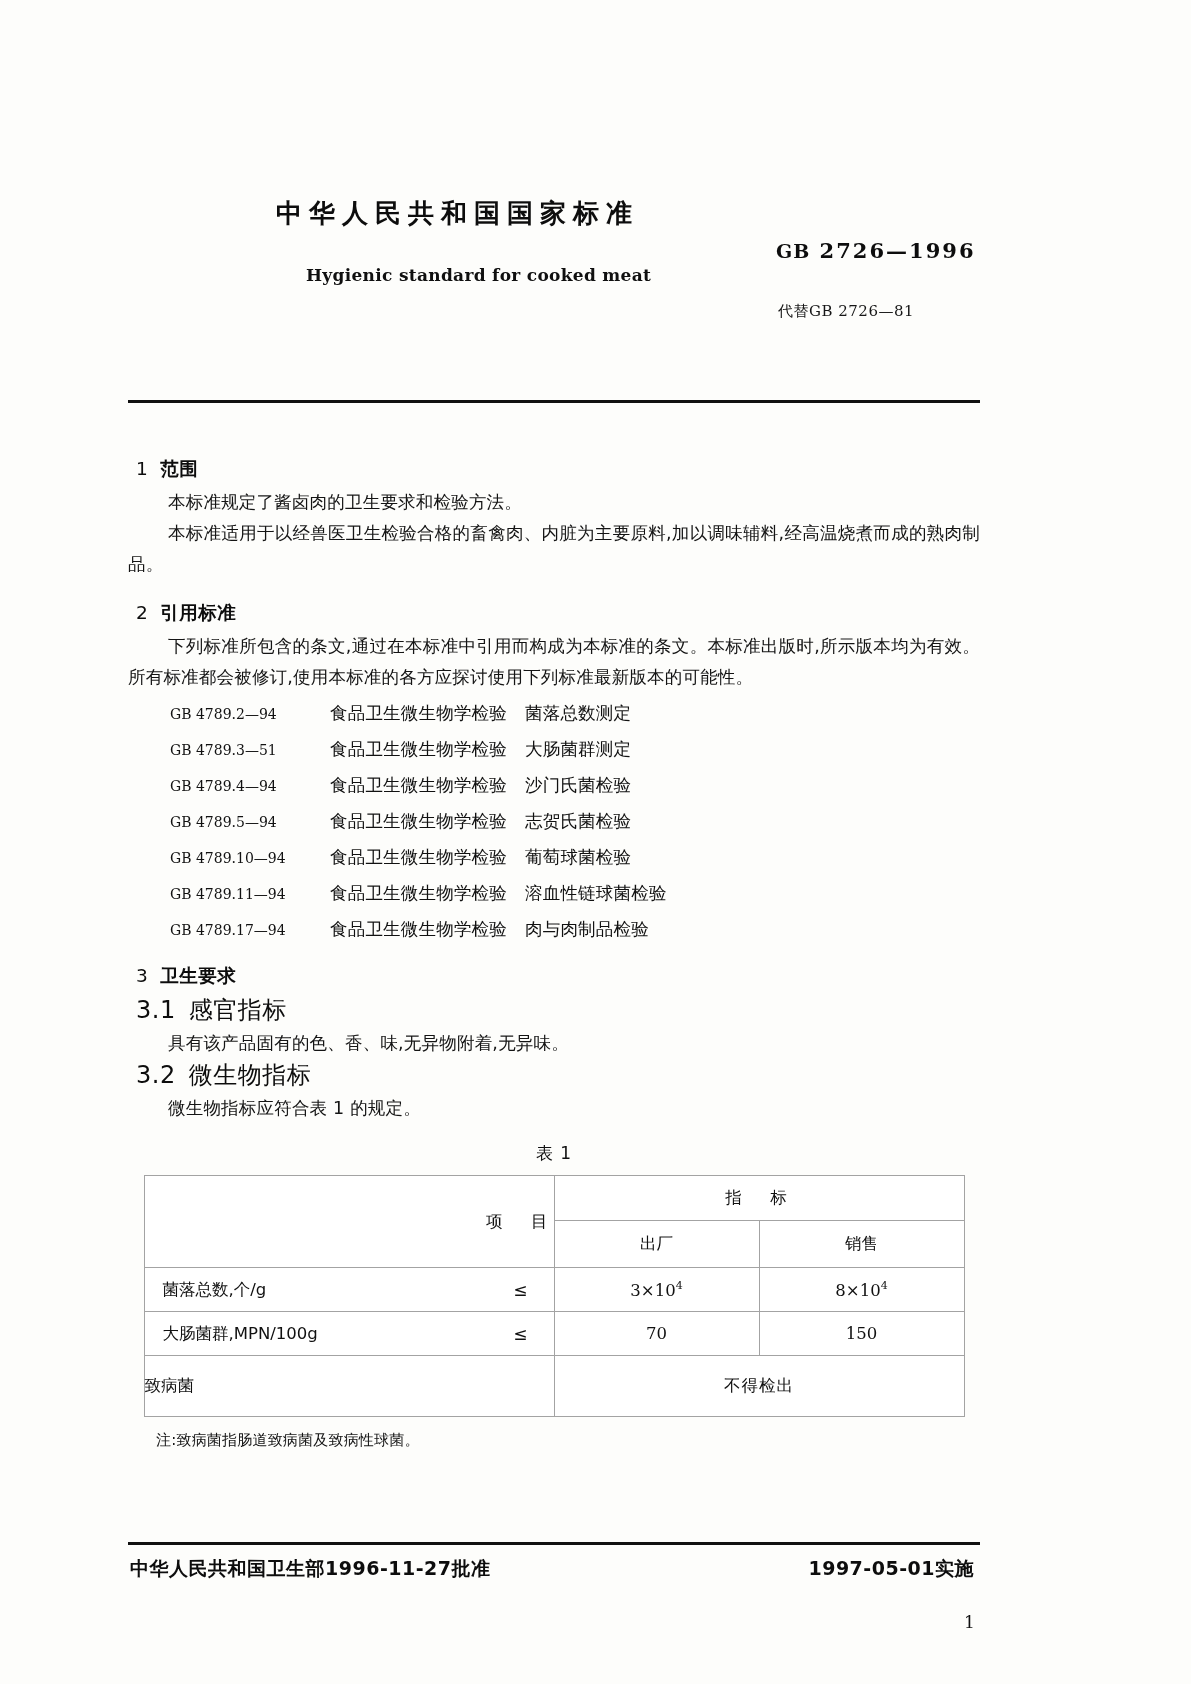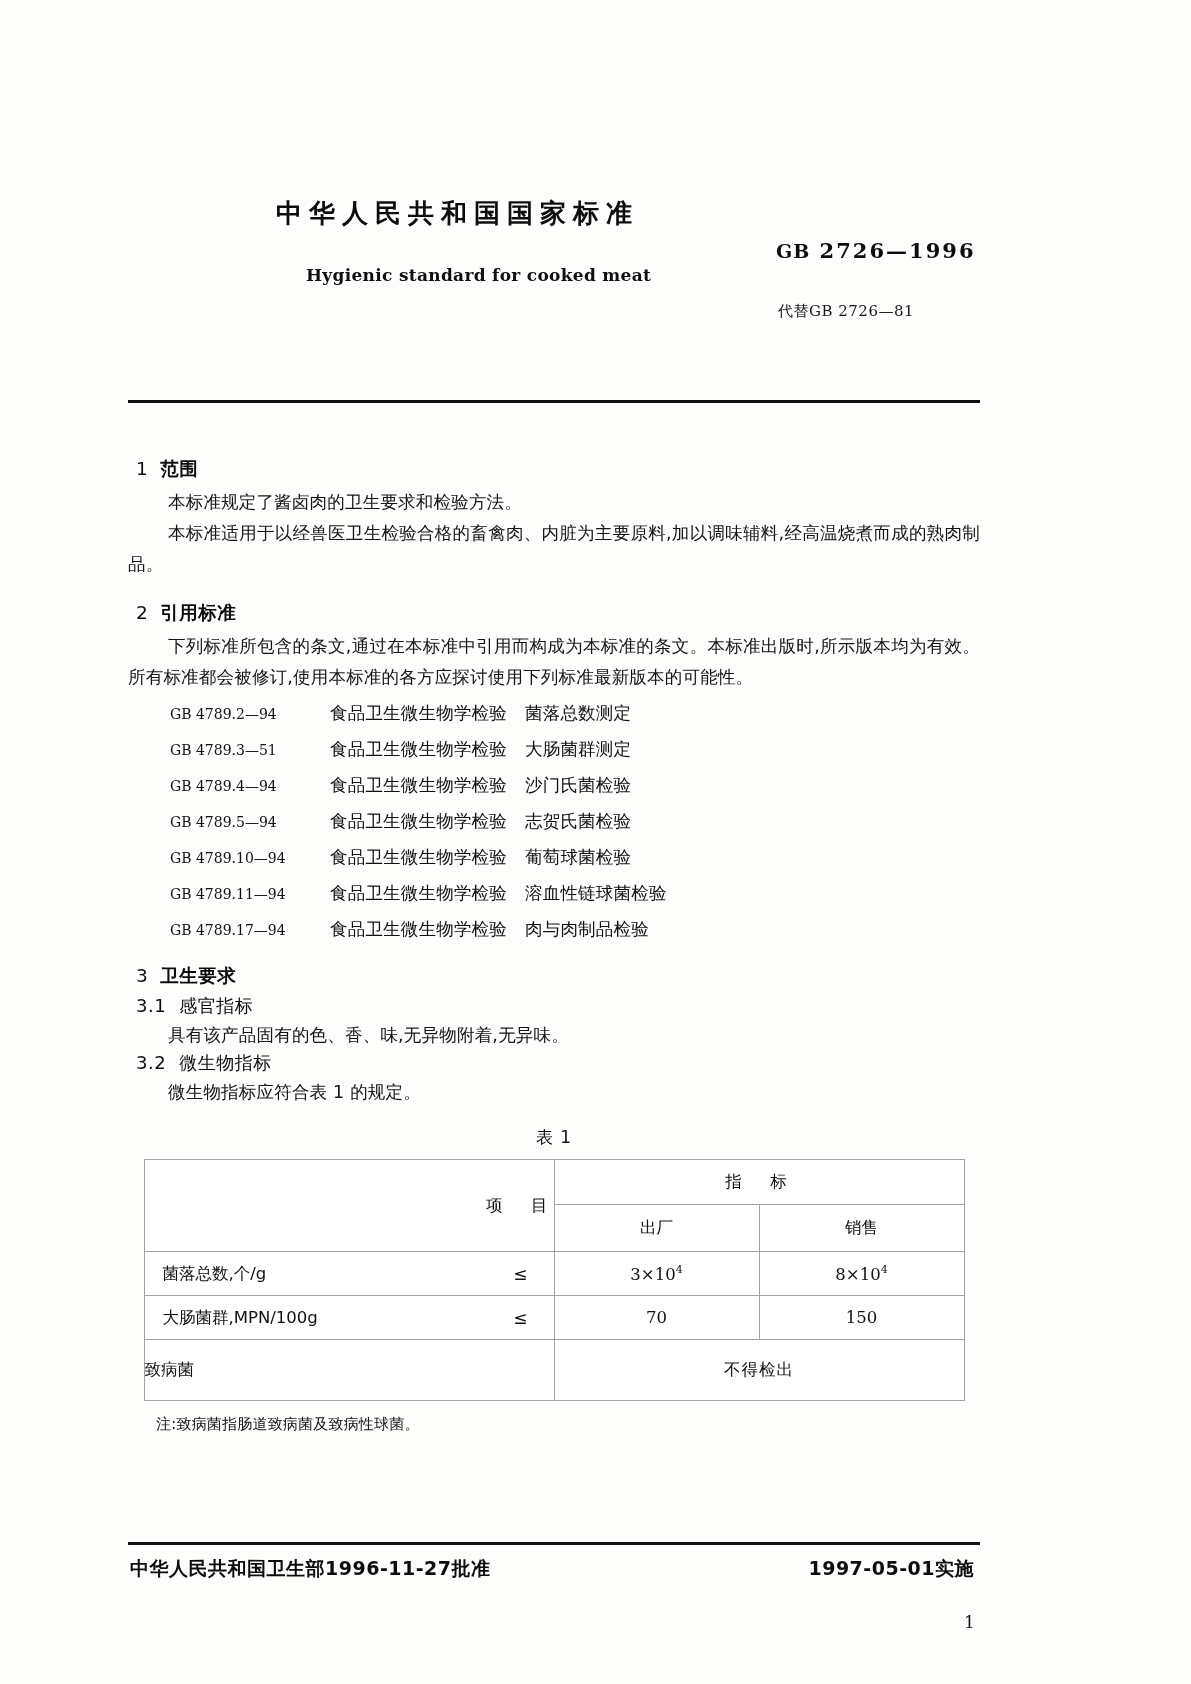--- a/index.html
+++ b/index.html
@@ -107,21 +107,21 @@
     color: #0d0d0d;
     margin: 0 0 6px 8px;
     letter-spacing: 0.5px;
   }
   .h1 .num {
     font-family: "DejaVu Sans", "Liberation Sans", sans-serif;
     font-weight: normal;
     margin-right: 12px;
   }
   .h2 {
-    font-size: 18px;
+    font-size: 24px;
     color: #0d0d0d;
     margin: 0 0 2px 8px;
     letter-spacing: 0.5px;
   }
   .h2 .num {
     margin-right: 13px;
   }
   .para {
     font-size: 17.5px;
     line-height: 31px;

